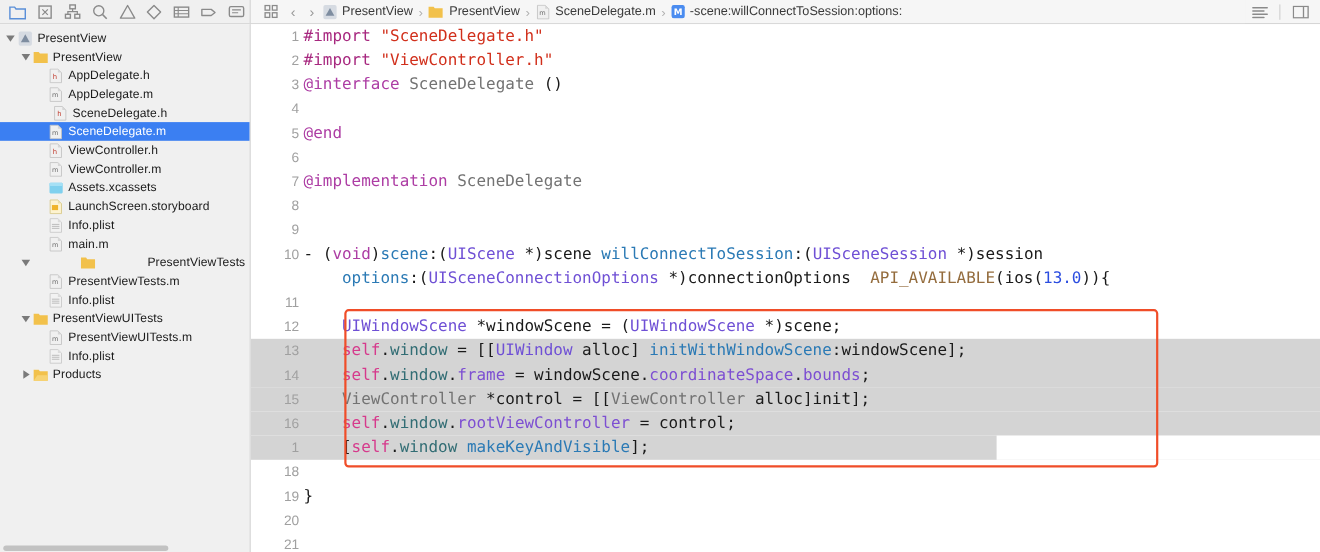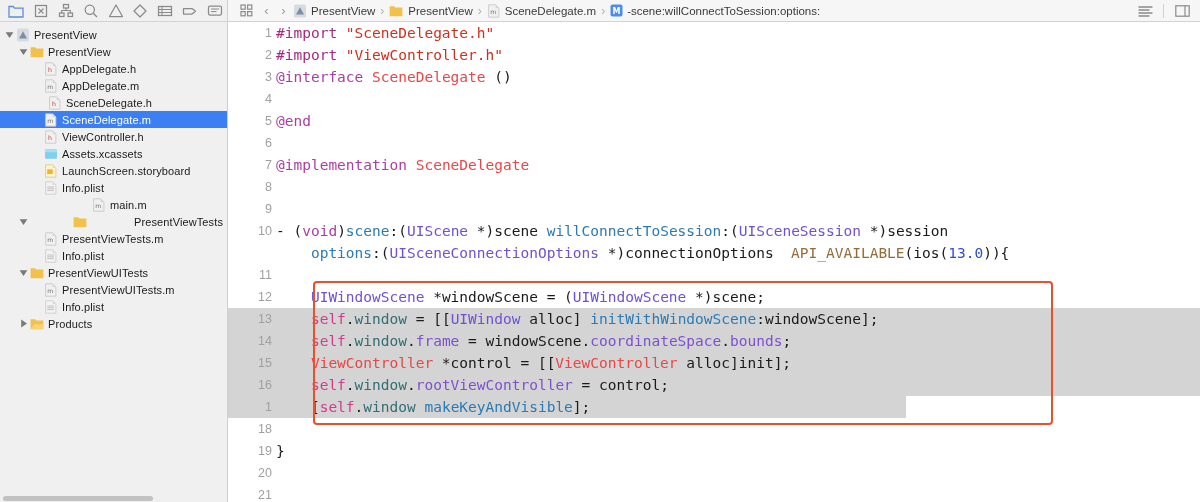--- a/index.html
+++ b/index.html
@@ -103,21 +103,21 @@
     position: absolute;
     border: 2.5px solid #f04d28;
     border-radius: 4px;
     pointer-events: none;
   }
 
   
   .s-pre   { color: #a7287f; }
   .s-str   { color: #d12f1b; }
   .s-kw    { color: #ad3da4; }
-  .s-type  { color: #ef4444; }
+  .s-type  { color: #737373; }
   .s-cls   { color: #6f50d5; }
   .s-msg   { color: #326d74; }
   .s-sel   { color: #2b7ab5; }
   .s-prop  { color: #7d4fd2; }
   .s-num   { color: #2b4de0; }
   .s-macro { color: #946c3d; }
   .s-plain { color: #1a1a1a; }
   .s-self  { color: #d63a8c; }
 
   .scroll-x {
@@ -352,20 +352,31 @@
               <path d="M8.6 0.8v3.2h3.3z" fill="#d6d6d6"></path>
               <text x="4" y="9.6" font-family="DejaVu Sans, sans-serif" font-size="6.2" fill="#c0392b">h</text>
             </svg>
           </span>
           <span class="rlabel">ViewController.h</span>
         </div>
         <div class="row" style="padding-left: 32px;">
           <span class="tw"></span>
           <span class="ficon">
             <svg width="14" height="14" viewBox="0 0 14 14">
+              <path d="M1.6 0.8h7l3.3 3.2v9.2H1.6z" fill="#f0f0f0" stroke="#c4c4c4" stroke-width="0.8"></path>
+              <path d="M8.6 0.8v3.2h3.3z" fill="#d6d6d6"></path>
+              <text x="3.2" y="9.6" font-family="DejaVu Sans, sans-serif" font-size="6" fill="#6b6b6b">m</text>
+            </svg>
+          </span>
+          <span class="rlabel">ViewController.m</span>
+        </div>
+        <div class="row" style="padding-left: 32px;">
+          <span class="tw"></span>
+          <span class="ficon">
+            <svg width="14" height="14" viewBox="0 0 14 14">
               <rect x="1" y="2.2" width="12" height="9.6" rx="1" fill="#7fd0ee"></rect>
               <rect x="1" y="2.2" width="12" height="3" rx="1" fill="#a5e0f5"></rect>
             </svg>
           </span>
           <span class="rlabel">Assets.xcassets</span>
         </div>
         <div class="row" style="padding-left: 32px;">
           <span class="tw"></span>
           <span class="ficon">
             <svg width="14" height="14" viewBox="0 0 14 14">
@@ -384,21 +395,21 @@
               <path d="M8.6 0.8v3.2h3.3z" fill="#dcdcdc"></path>
               <g stroke="#b5b5b5" stroke-width="0.8">
                 <line x1="3.2" y1="6" x2="10" y2="6"></line>
                 <line x1="3.2" y1="7.8" x2="10" y2="7.8"></line>
                 <line x1="3.2" y1="9.6" x2="10" y2="9.6"></line>
               </g>
             </svg>
           </span>
           <span class="rlabel">Info.plist</span>
         </div>
-        <div class="row" style="padding-left: 32px; margin-left: 48px;">
+        <div class="row" style="padding-left: 32px;">
           <span class="tw"></span>
           <span class="ficon">
             <svg width="14" height="14" viewBox="0 0 14 14">
               <path d="M1.6 0.8h7l3.3 3.2v9.2H1.6z" fill="#f0f0f0" stroke="#c4c4c4" stroke-width="0.8"></path>
               <path d="M8.6 0.8v3.2h3.3z" fill="#d6d6d6"></path>
               <text x="3.2" y="9.6" font-family="DejaVu Sans, sans-serif" font-size="6" fill="#6b6b6b">m</text>
             </svg>
           </span>
           <span class="rlabel">main.m</span>
         </div>

